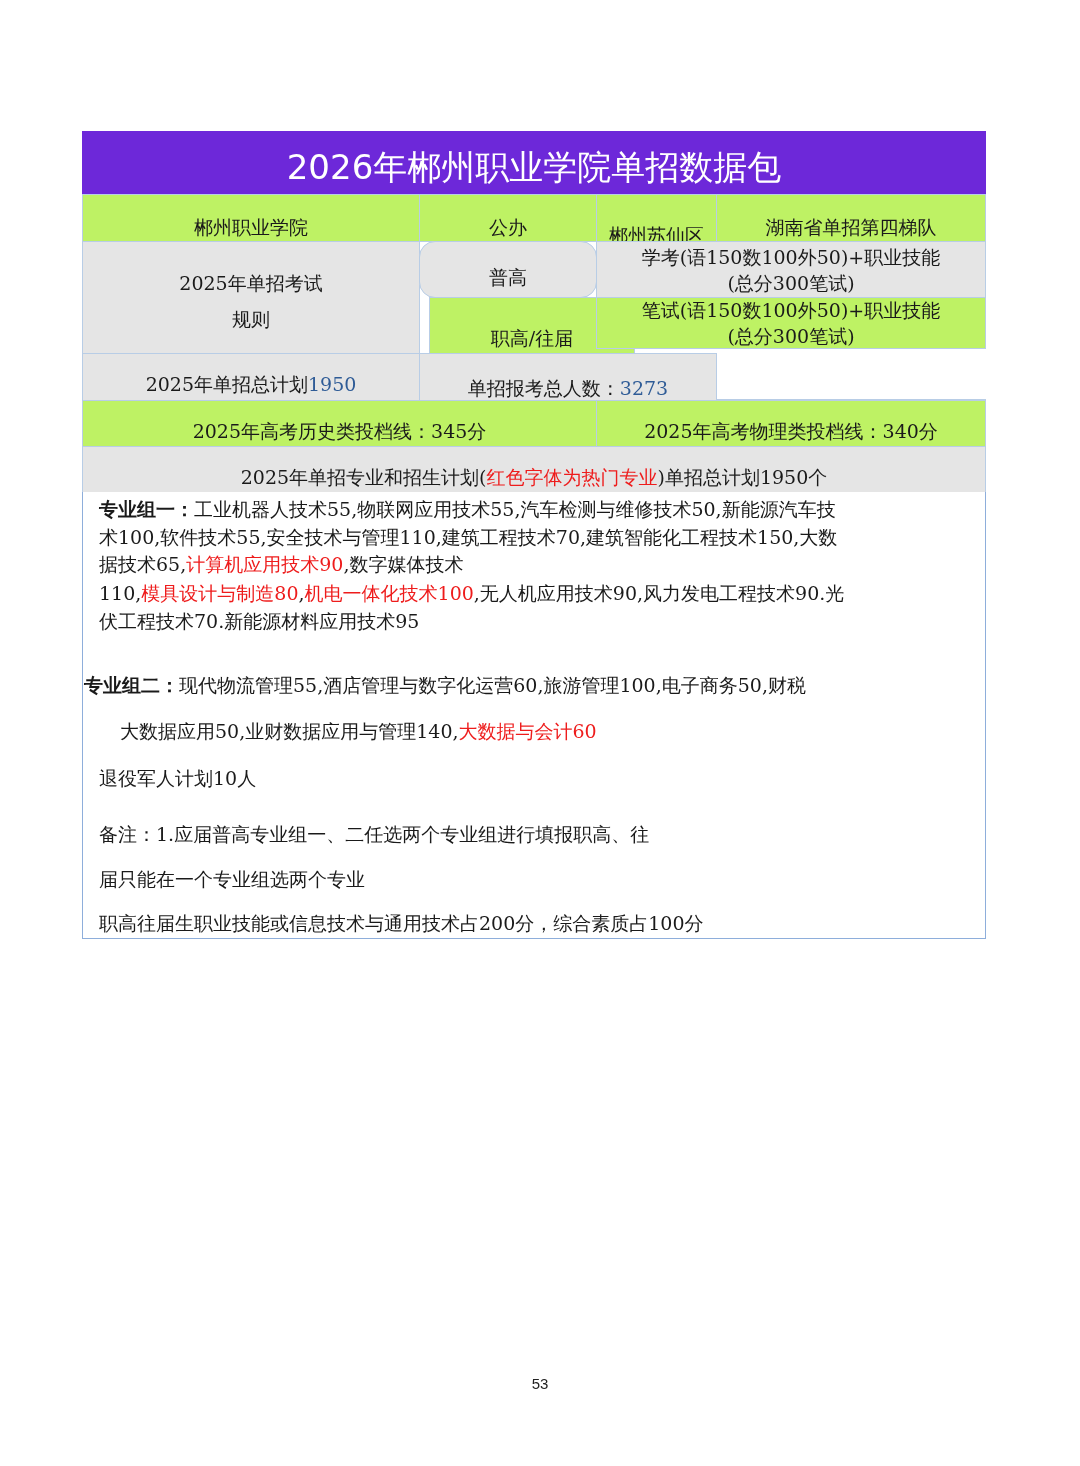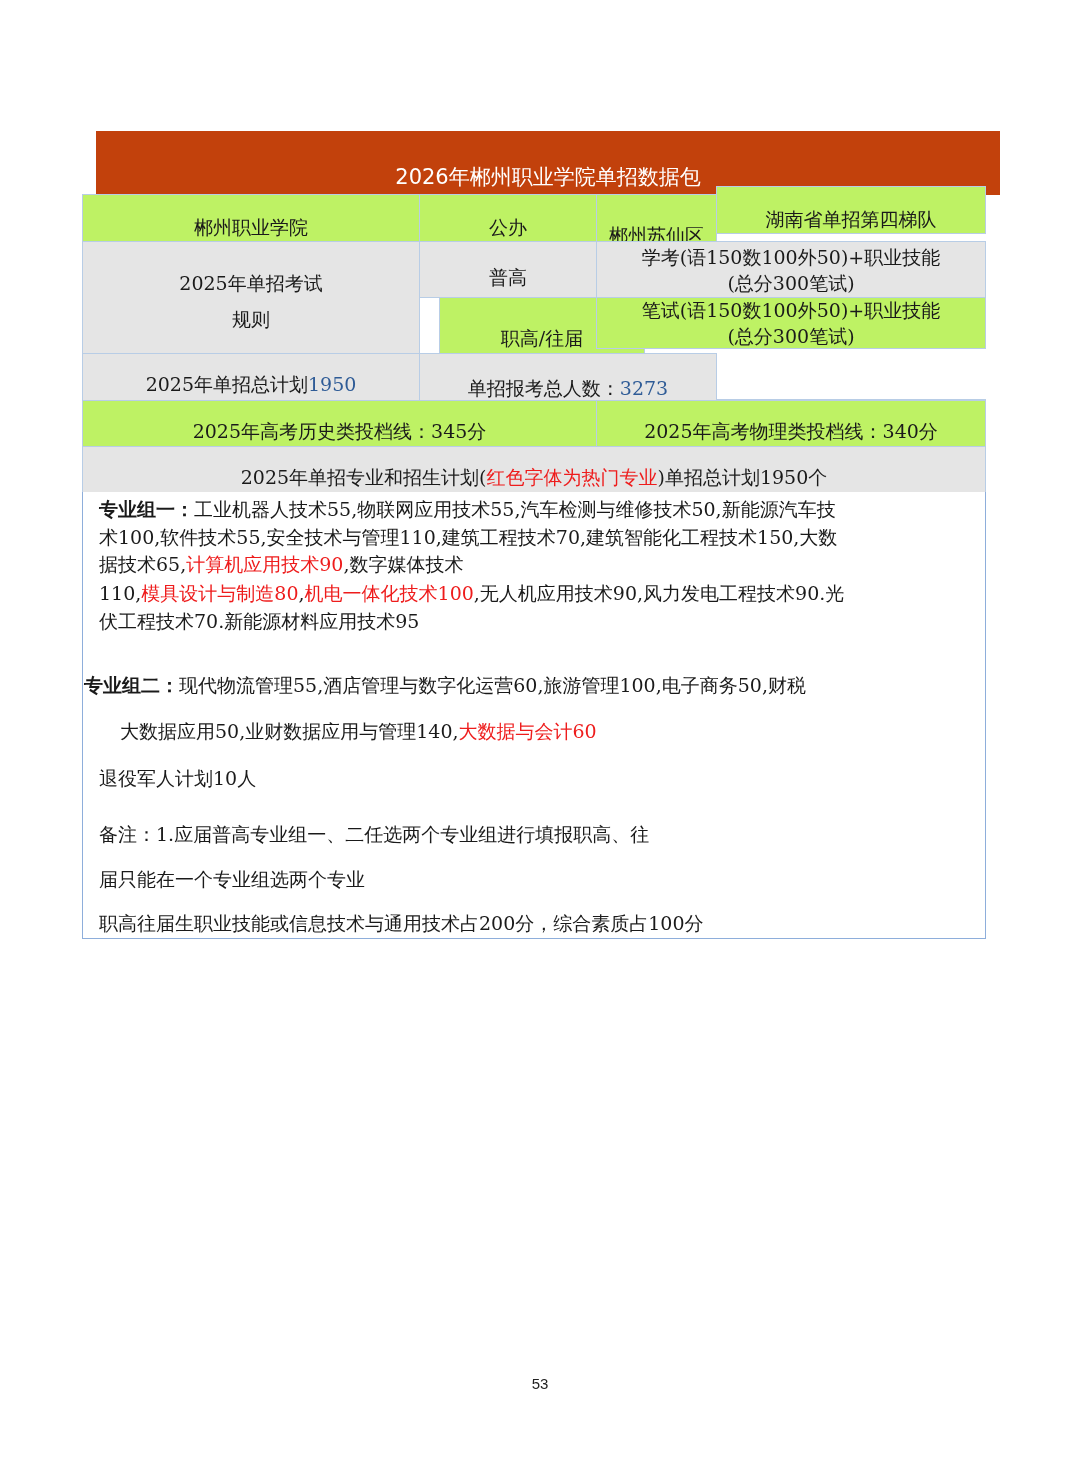--- a/index.html
+++ b/index.html
@@ -3,52 +3,52 @@
   <meta charset="utf-8">
   <style>
     html, body { margin: 0; padding: 0; background: #ffffff; }
     body { width: 1080px; height: 1466px; position: relative; overflow: hidden;
            font-family: "DejaVu Serif", "Liberation Serif", serif; color: #1a1a1a; }
     .abs { position: absolute; box-sizing: border-box; }
     .cell { position: absolute; box-sizing: border-box; display: flex; align-items: center; justify-content: center;
             text-align: center; font-size: 19px; line-height: 25px; border: 1px solid #b8cde6; }
     .light { background: #e5e5e5; }
     .white { background: #bef264; }
-    .title-bar { left: 96px; top: 131px; width: 904px; height: 64px; background: #c2410c;
-                 color: #ffffff; font-size: 21px; display: flex; align-items: flex-end; justify-content: center;
+    .title-bar { left: 82px; top: 131px; width: 904px; height: 64px; background: #6d28d9;
+                 color: #ffffff; font-size: 34px; display: flex; align-items: flex-end; justify-content: center;
                  padding-bottom: 4px; font-family: "DejaVu Sans", "Liberation Sans", sans-serif; }
     .blue-num { color: #2e5b96; }
     .red { color: #ee1c1c; }
     .content { left: 82px; top: 492px; width: 904px; height: 447px; border: 1px solid #8eaedb; border-top: none;
                background: #ffffff; }
     .para { position: absolute; font-size: 19px; line-height: 28px; white-space: nowrap; }
     .bold { font-weight: bold; }
     .page-num { left: 0; width: 1080px; top: 1375px; text-align: center; font-size: 15px;
                 font-family: "Liberation Sans", sans-serif; color: #222; }
   </style>
 </head>
 <body>
 
 <div class="abs title-bar">2026年郴州职业学院单招数据包</div>
 
 <div class="cell white" style="left:82px;top:194px;width:338px;height:48px;padding-top:18px;">郴州职业学院</div>
 <div class="cell white" style="left:419px;top:194px;width:178px;height:48px;padding-top:18px;">公办</div>
 <div class="cell white" style="left:596px;top:194px;width:121px;height:64px;padding-top:18px;">郴州苏仙区</div>
-<div class="cell white" style="left:716px;top:186px;width:270px;height:48px;padding-top:18px;">湖南省单招第四梯队</div>
+<div class="cell white" style="left:716px;top:194px;width:270px;height:48px;padding-top:18px;">湖南省单招第四梯队</div>
 
 <div class="cell light" style="left:82px;top:241px;width:338px;height:113px;flex-direction:column;line-height:36px;padding-top:6px;">
   <span>2025年单招考试</span>
   <span>规则</span>
 </div>
-<div class="cell light" style="left:419px;top:241px;width:178px;height:57px;padding-top:16px;">普高</div>
+<div class="cell light" style="left:419px;top:241px;width:178px;height:57px;padding-top:16px;border-radius:16px;">普高</div>
 <div class="cell light" style="left:596px;top:241px;width:390px;height:57px;flex-direction:column;line-height:26px;">
   <span>学考(语150数100外50)+职业技能</span>
   <span>(总分300笔试)</span>
 </div>
-<div class="cell white" style="left:439px;top:297px;width:206px;height:57px;padding-top:26px;">职高/往届</div>
+<div class="cell white" style="left:429px;top:297px;width:206px;height:57px;padding-top:26px;">职高/往届</div>
 <div class="cell white" style="left:596px;top:297px;width:390px;height:52px;flex-direction:column;line-height:26px;">
   <span>笔试(语150数100外50)+职业技能</span>
   <span>(总分300笔试)</span>
 </div>
 
 <div class="cell light" style="left:82px;top:353px;width:338px;height:48px;padding-top:14px;">
   <span>2025年单招总计划</span>
     <span class="blue-num">1950</span>
 </div>
 <div class="cell light" style="left:419px;top:353px;width:298px;height:48px;padding-top:22px;">

